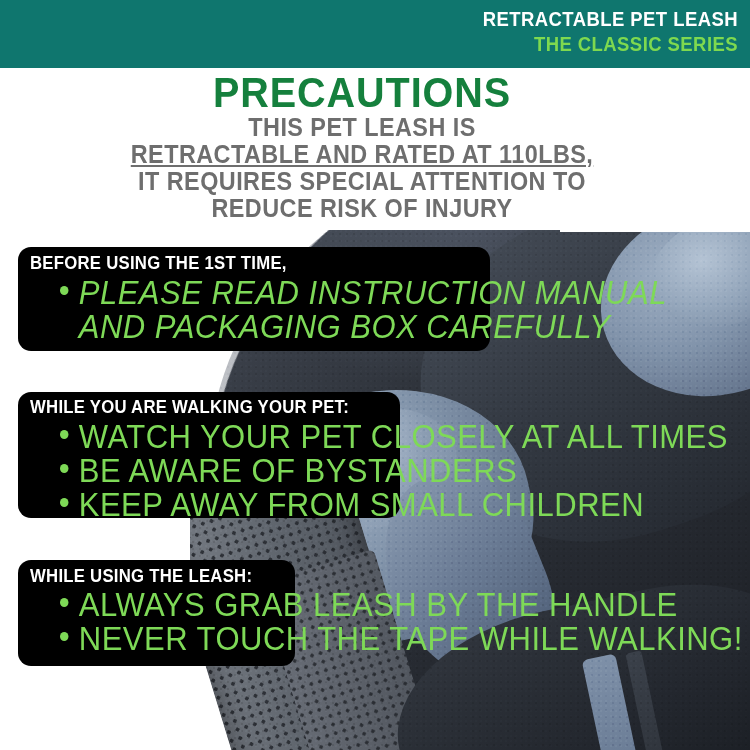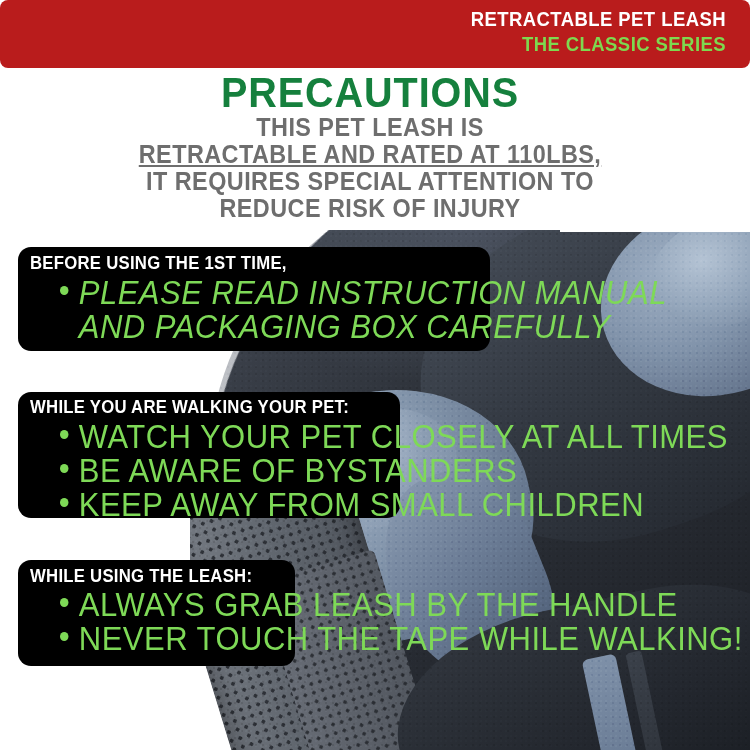--- a/index.html
+++ b/index.html
@@ -185,26 +185,25 @@
     left: 0; top: 520px;
     width: 160px; height: 230px;
     background: #ffffff;
   }
 
   
   .header-bar {
     position: absolute;
     left: 0; top: 0;
     width: 750px; height: 68px;
-    background: #b91c1c;
+    background: #0f766e;
     z-index: 20;
     box-sizing: border-box;
-    padding: 6px 24px 0 0;
+    padding: 6px 12px 0 0;
     text-align: right;
-    border-radius: 8px;
   }
   .header-bar .h-line1 {
     display: block;
     color: #ffffff;
     font-size: 21px;
     font-weight: 700;
     letter-spacing: 0.5px;
     line-height: 25px;
     transform: scaleX(.88);
     transform-origin: right center;
@@ -222,21 +221,20 @@
     white-space: nowrap;
   }
 
   
   .title-block {
     position: absolute;
     left: 0; top: 70px;
     width: 724px;
     text-align: center;
     z-index: 20;
-    padding-left: 8px;
   }
   .precautions {
     display: block;
     color: #15803d;
     font-size: 43px;
     font-weight: 700;
     letter-spacing: 1px;
     line-height: 44px;
     transform: scaleX(.92);
   }

